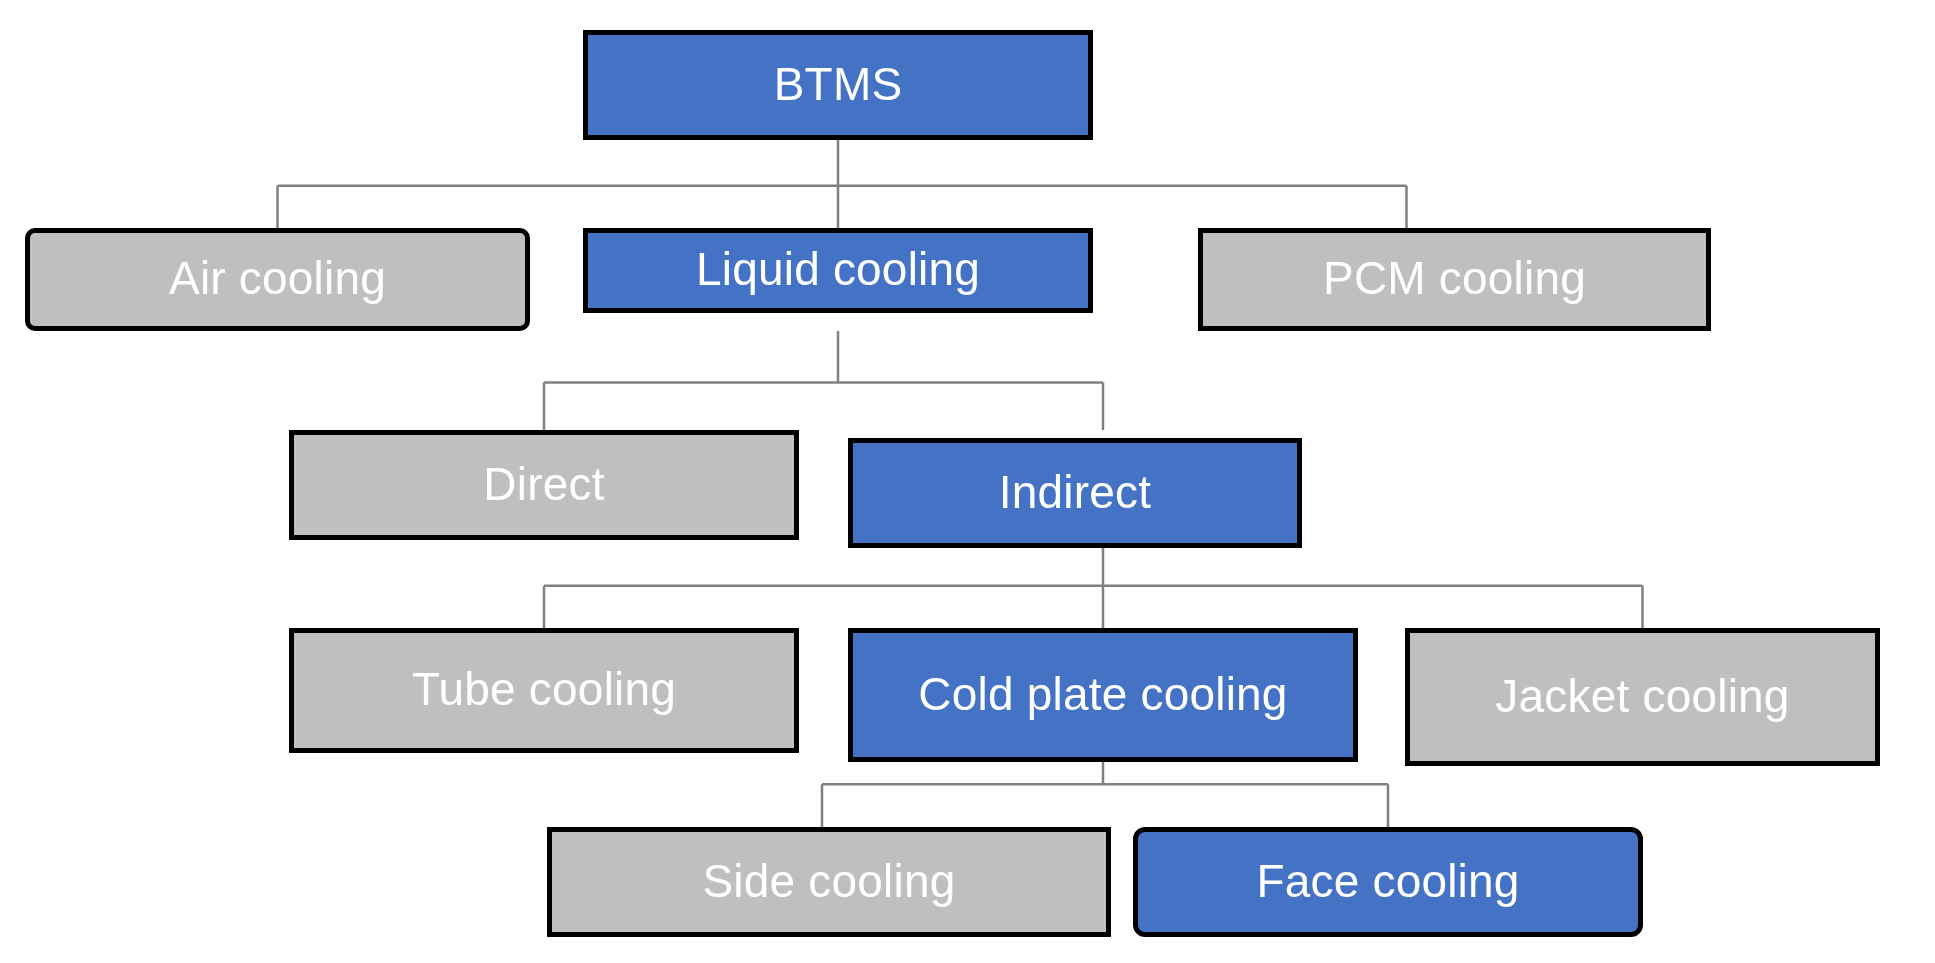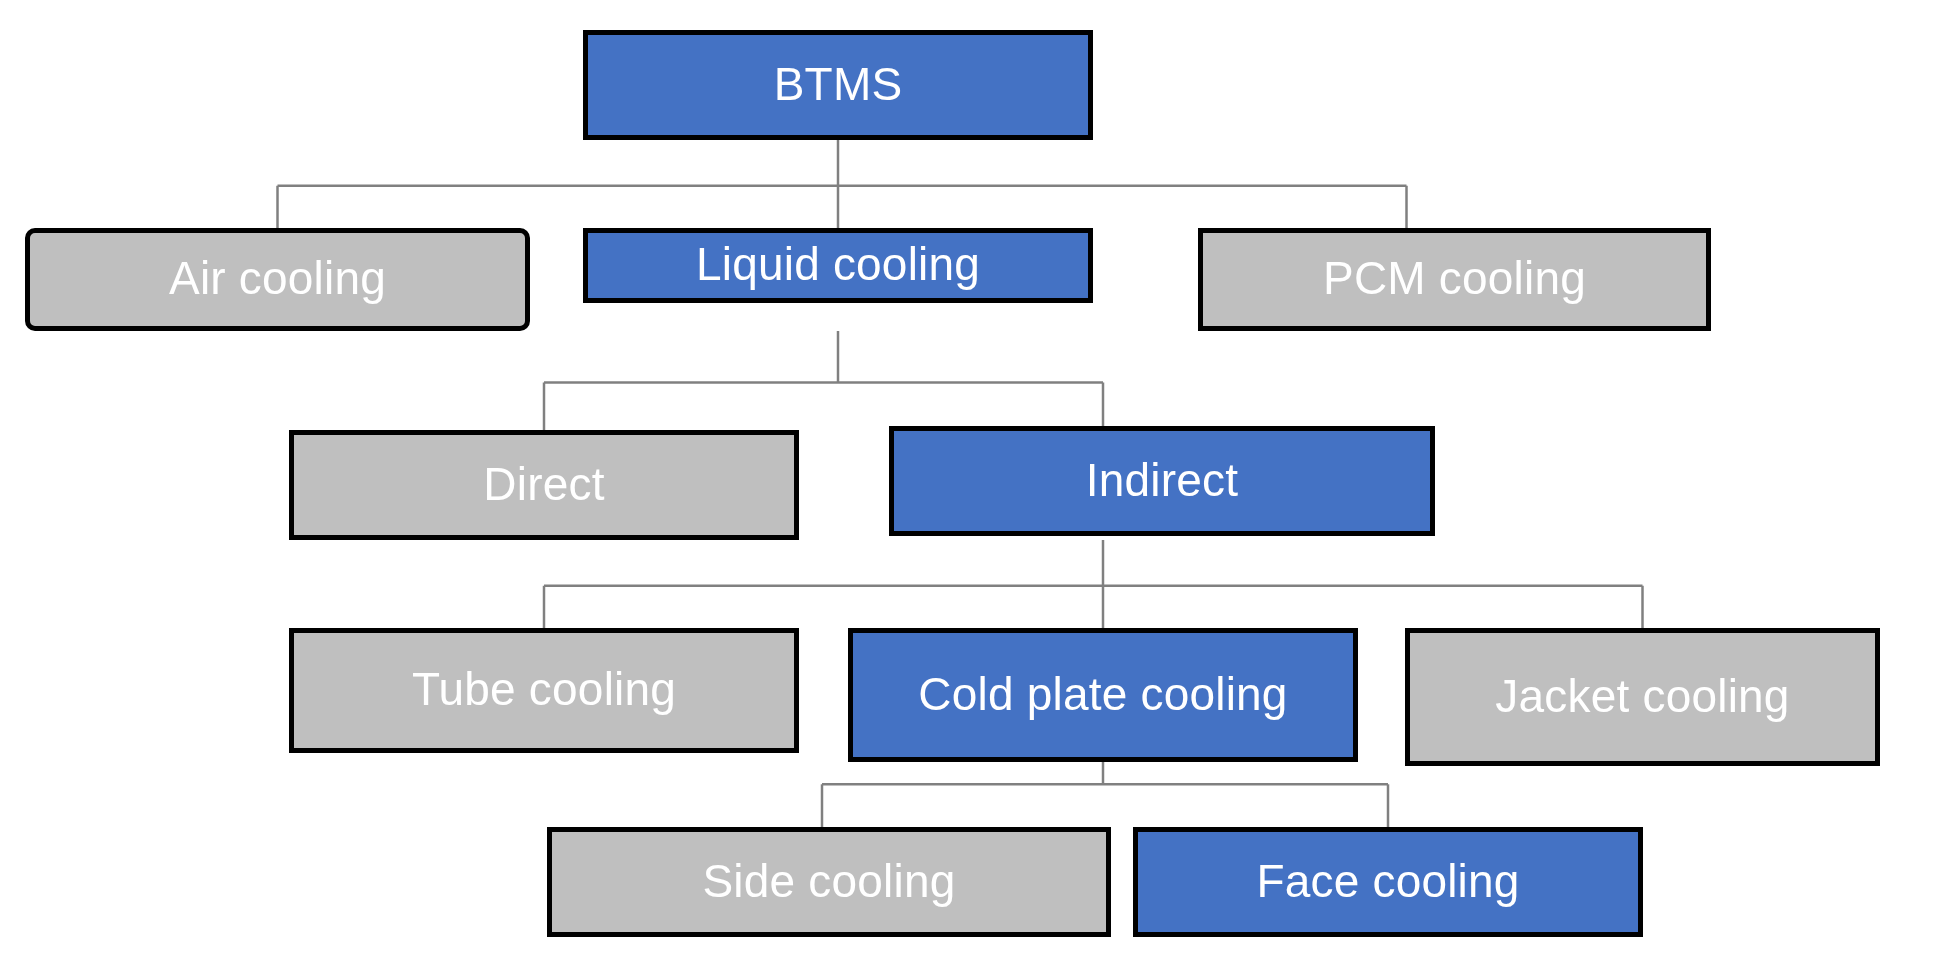--- a/index.html
+++ b/index.html
@@ -76,42 +76,42 @@
       <line x1="1388" y1="784.28" x2="1388" y2="827" stroke="#808080" stroke-width="2.5"></line>
     </svg>
 
   <div id="nodes">
       <div class="node blue" style="left: 583px; top: 30px; width: 510px; height: 110px;">
         <span class="node-label">BTMS</span>
       </div>
       <div class="node gray" style="left: 25px; top: 228px; width: 505px; height: 103px; border-radius: 10px;">
         <span class="node-label">Air cooling</span>
       </div>
-      <div class="node blue" style="left: 583px; top: 228px; width: 510px; height: 75px;">
+      <div class="node blue" style="left: 583px; top: 228px; width: 510px; height: 85px;">
         <span class="node-label">Liquid cooling</span>
       </div>
       <div class="node gray" style="left: 1150px; top: 228px; width: 513px; height: 103px; margin-left: 48px;">
         <span class="node-label">PCM cooling</span>
       </div>
       <div class="node gray" style="left: 289px; top: 430px; width: 510px; height: 110px; justify-content: center;">
         <span class="node-label">Direct</span>
       </div>
-      <div class="node blue" style="left: 848px; top: 426px; width: 546px; height: 110px; margin-left: 41px;">
+      <div class="node blue" style="left: 848px; top: 438px; width: 454px; height: 110px;">
         <span class="node-label">Indirect</span>
       </div>
       <div class="node gray" style="left: 289px; top: 628px; width: 510px; height: 125px;">
         <span class="node-label">Tube cooling</span>
       </div>
       <div class="node blue" style="left: 848px; top: 628px; width: 510px; height: 134px;">
         <span class="node-label">Cold plate cooling</span>
       </div>
       <div class="node gray" style="left: 1405px; top: 628px; width: 475px; height: 138px;">
         <span class="node-label">Jacket cooling</span>
       </div>
       <div class="node gray" style="left: 547px; top: 827px; width: 564px; height: 110px;">
         <span class="node-label">Side cooling</span>
       </div>
-      <div class="node blue" style="left: 1133px; top: 827px; width: 510px; height: 110px;">
+      <div class="node blue" style="left: 1133px; top: 827px; width: 510px; height: 110px; border-radius: 12px;">
         <span class="node-label">Face cooling</span>
       </div>
     </div>
 
 </div>
 
 </body></html>

